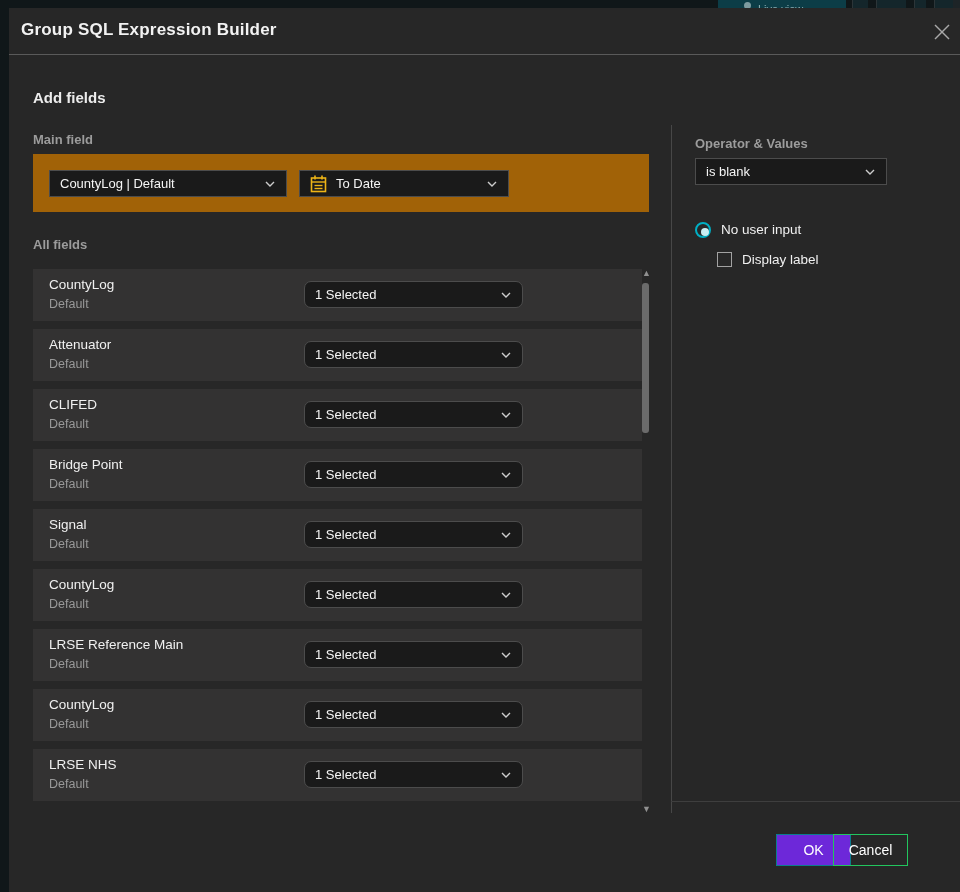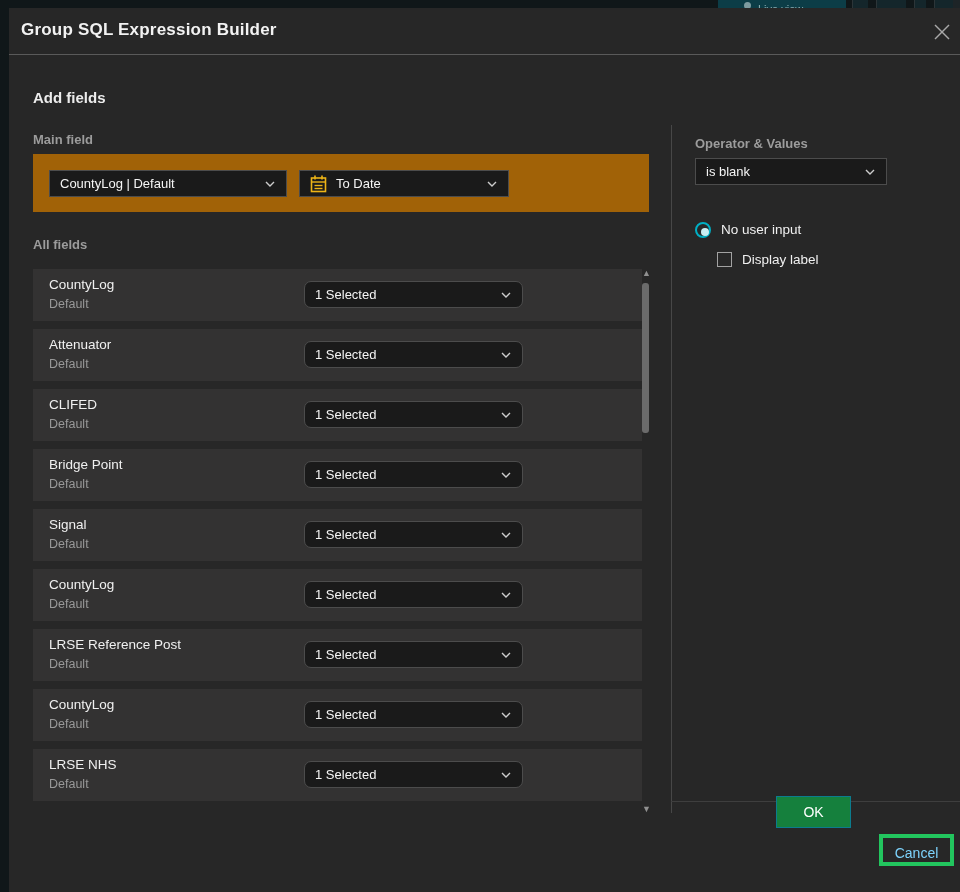--- a/index.html
+++ b/index.html
@@ -59,22 +59,22 @@
                  border:2px solid #00afc4; background:#272727; }
   #radio-inner { position:absolute; left:4px; top:4px; width:8px; height:8px; border-radius:50%; background:#c9eef3; }
   #radio-label { position:absolute; left:26px; top:1px; font-size:13.5px; color:#f0f0f0; white-space:nowrap; }
   #check-row { left:708px; top:243px; }
   #checkbox { position:absolute; left:0; top:1px; width:15px; height:15px; border:1.5px solid #a2a2a2; background:transparent; }
   #check-label { position:absolute; left:25px; top:1px; font-size:13.5px; color:#f0f0f0; white-space:nowrap; }
   #right-bottom-line { left:662px; top:793px; width:289px; height:1px; background:#3e3e3e; }
 
   
   .btn { position:absolute; width:75px; height:32px; font-size:14px; text-align:center; line-height:30px; cursor:pointer; }
-  #ok-btn { left:767px; top:788px; background:#15803d; color:#ffffff; border:1px solid #0c7c8e; }
-  #cancel-btn { left:870px; top:826px; background:transparent; color:#7dd3fc; border:4px solid #22c55e; }
+  #ok-btn { left:767px; top:826px; background:#6d28d9; color:#ffffff; border:1px solid #0c7c8e; }
+  #cancel-btn { left:824px; top:826px; background:transparent; color:#ffffff; border:1px solid #22c55e; }
 </style>
 </head>
 <body>
 
 <div class="abs" id="bg-topbar">
   <div class="abs" id="bg-liveview">
     <span id="bg-live-dot"></span>
     <span id="bg-live-text">Live view</span>
   </div>
   <div class="abs bg-topbtn" style="left:852px;width:16px;"></div>
@@ -194,21 +194,21 @@
       <div class="f-sub">Default</div>
       <div class="select">
         <span class="sel-text">1 Selected</span>
         <svg class="chev" width="12" height="8" viewBox="0 0 12 8">
           <polyline points="2,2 6,6 10,2" fill="none" stroke="#cccccc" stroke-width="1.4"></polyline>
         </svg>
       </div>
     </div>
 
     <div class="row">
-      <div class="f-name">LRSE Reference Post</div>
+      <div class="f-name">LRSE Reference Main</div>
       <div class="f-sub">Default</div>
       <div class="select">
         <span class="sel-text">1 Selected</span>
         <svg class="chev" width="12" height="8" viewBox="0 0 12 8">
           <polyline points="2,2 6,6 10,2" fill="none" stroke="#cccccc" stroke-width="1.4"></polyline>
         </svg>
       </div>
     </div>
 
     <div class="row">

